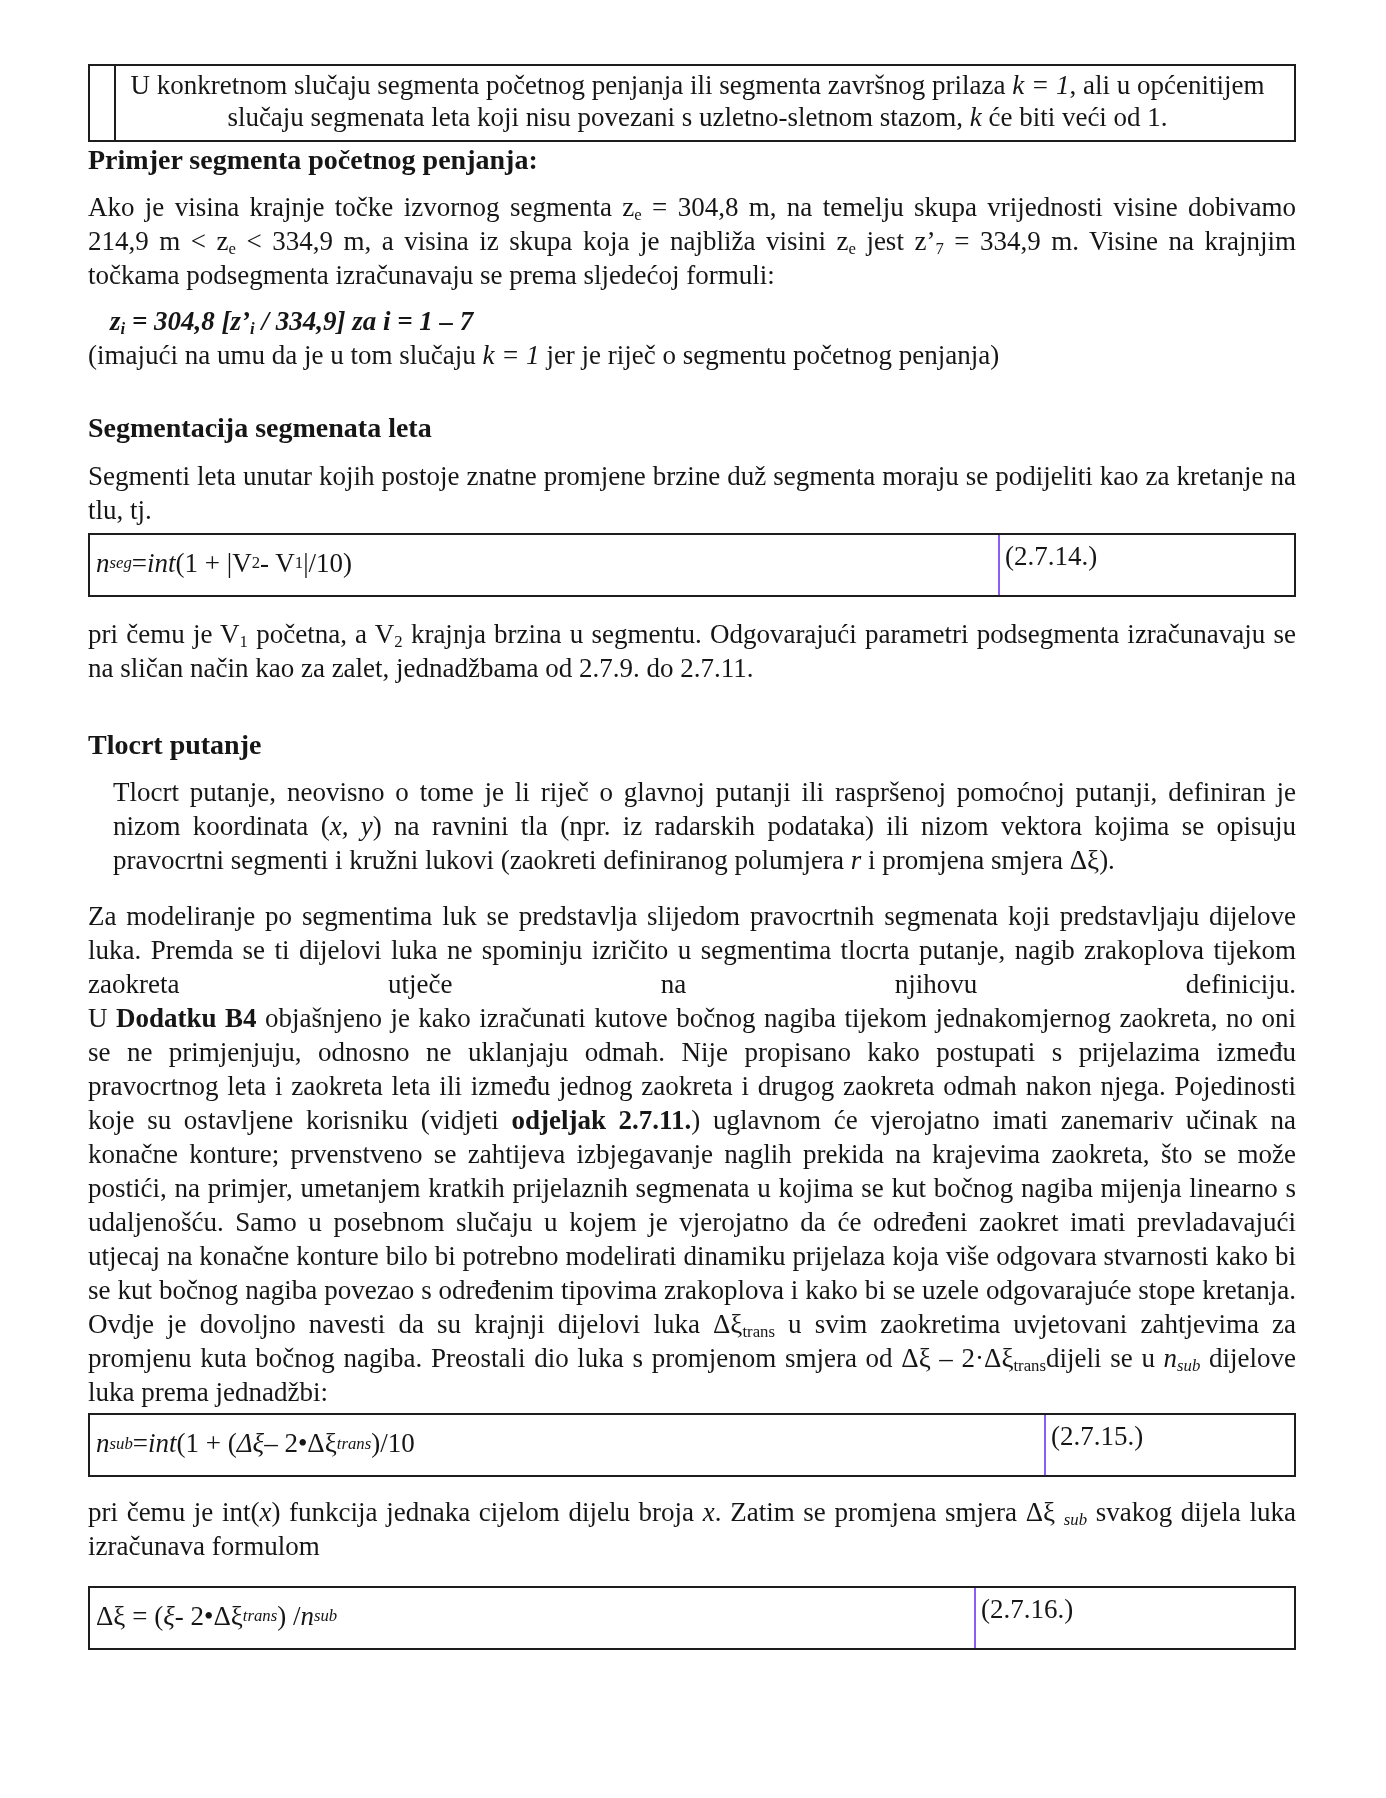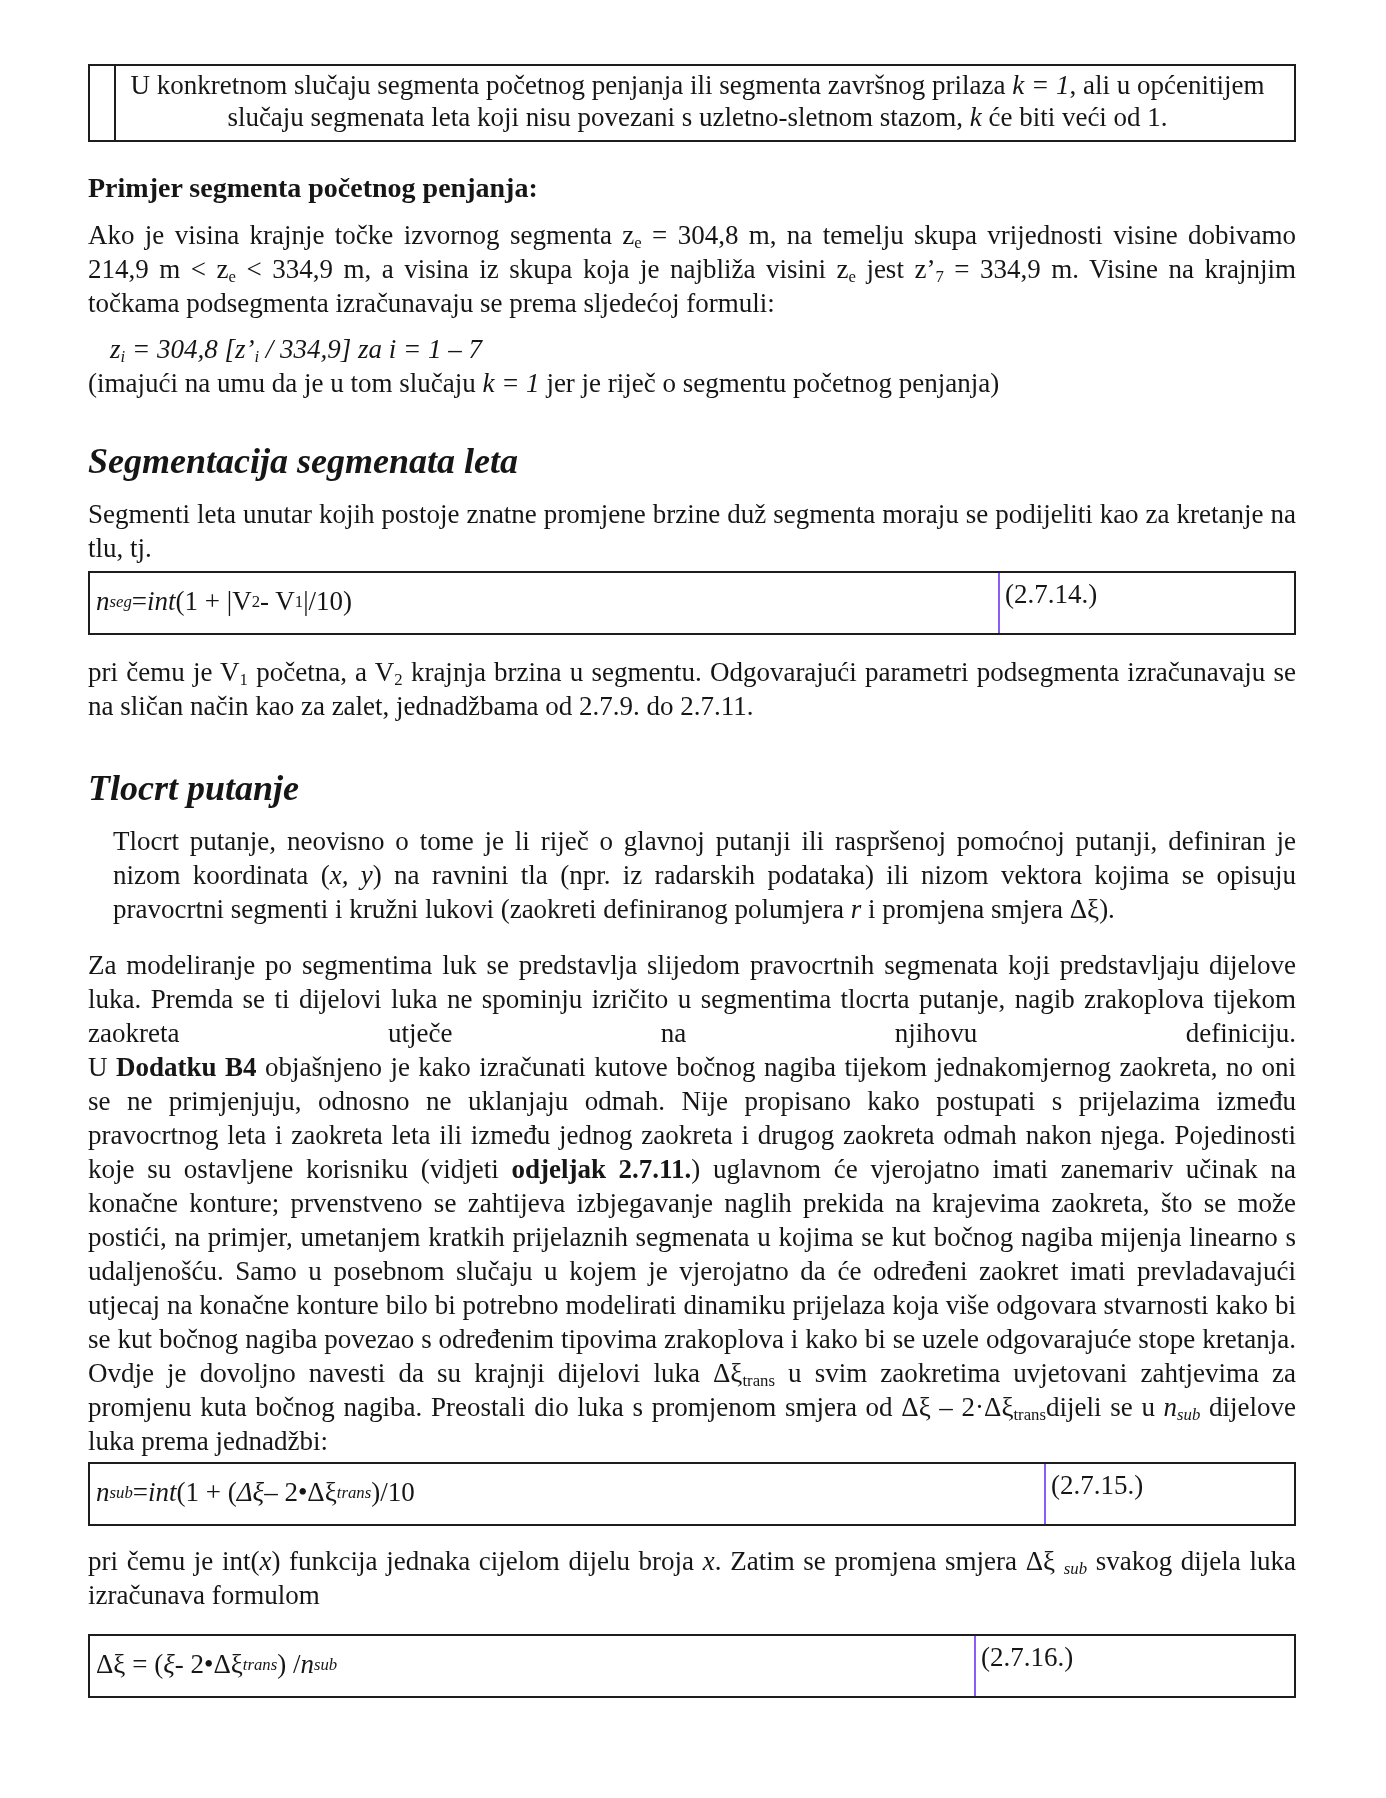--- a/index.html
+++ b/index.html
@@ -15,25 +15,25 @@
   .para { line-height:1.26; text-align:justify; }
   .rs-i   { font-style:italic; }
   .rs-b   { font-weight:bold; }
   .rs-sub  { font-size:0.62em; vertical-align:-0.22em; line-height:0; }
   .rs-subi { font-size:0.62em; vertical-align:-0.22em; line-height:0; font-style:italic; }
 
   .note-box { margin-top:64px; border:2px solid #1d1d1d; display:flex; }
   .note-bar { width:26px; border-right:2px solid #1d1d1d; flex:0 0 26px; }
   .note-text { flex:1; padding:3px 20px 6px 5px; line-height:1.2; text-align:center; }
 
-  .h-bold { margin-top:28px; font-size:28px; font-weight:bold; line-height:1.3; }
-  .h-bi   { font-size:36px; font-weight:bold; font-style:italic; line-height:1.3; }
+  .h-bold { font-size:28px; font-weight:bold; line-height:1.3; }
+  .h-bi   { font-size:28px; font-weight:bold; line-height:1.3; }
 
   .p-visina     { margin-top:12px; }
-  .f-zi         { margin-top:12px; padding-left:22px; text-align:left; }
+  .f-zi         { margin-top:12px; padding-left:22px; text-align:left;font-weight:bold; }
   .p-imajuci    { margin-top:0; }
   .p-stoga      { margin-top:16px; }
   .h-segmentacija { margin-top:38px; }
   .p-segmenti   { margin-top:12px; }
   .p-pricemu-v  { margin-top:20px; }
   .h-tlocrt     { margin-top:42px; }
   .p-tlocrt     { margin-top:12px;margin-left:25px; }
   .p-model-a    { margin-top:22px; text-align-last:justify; }
   .p-model-b    { }
   .p-pricemu-int{ margin-top:18px; }

